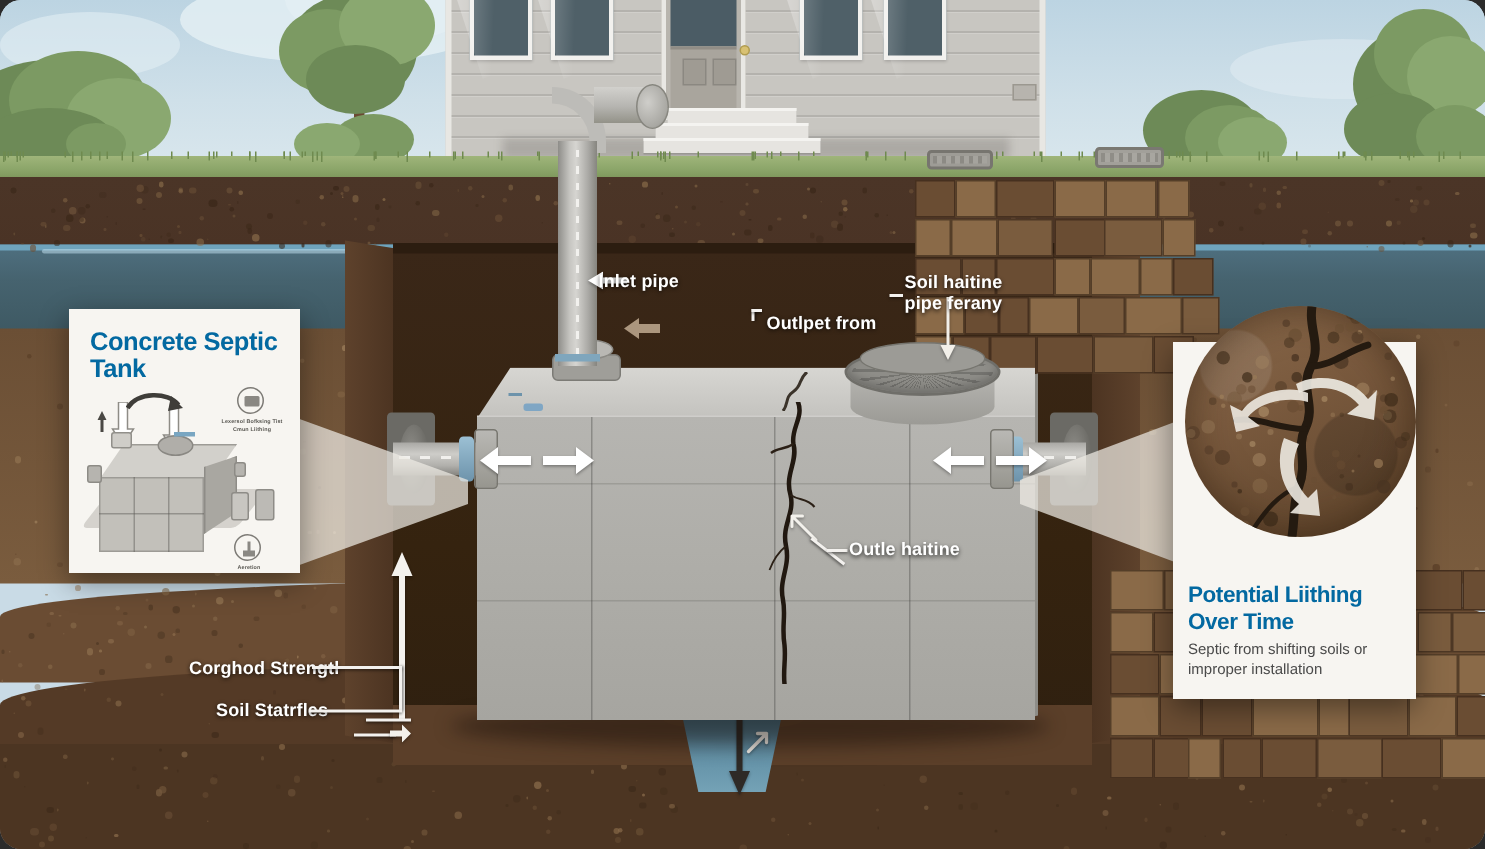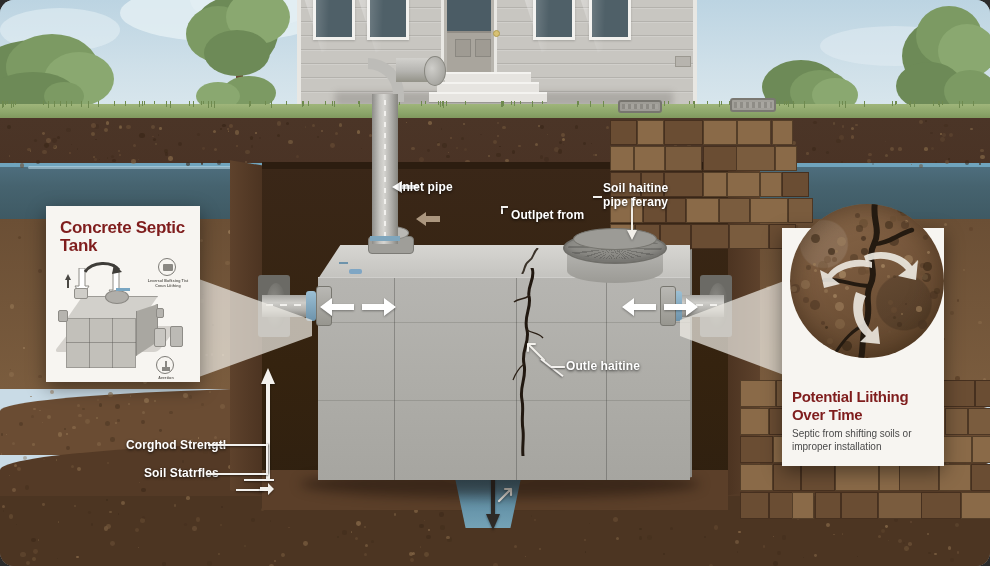--- a/index.html
+++ b/index.html
@@ -363,21 +363,21 @@
     position:absolute;
     background: rgba(238,235,229,.72);
   }
   .inset {
     position:absolute;
     background:#f7f5f1;
     box-shadow: 0 6px 18px rgba(0,0,0,.42);
   }
   .inset-title {
     font-weight:800;
-    color:#7f1d1d;
+    color:#0369a1;
     letter-spacing:-.3px;
     text-align:center;
   }
   .inset-sub {
     color:#4a4a4a;
   }
 
   
   .li-tank-top {
     position:absolute; background:#d2d0cb;

